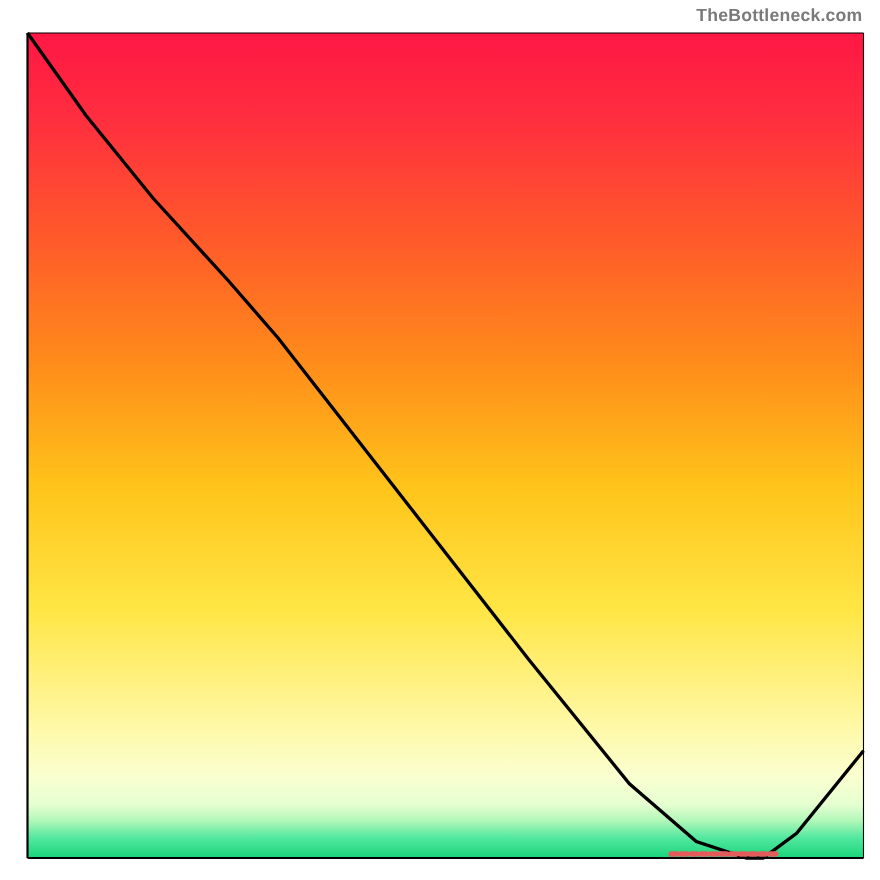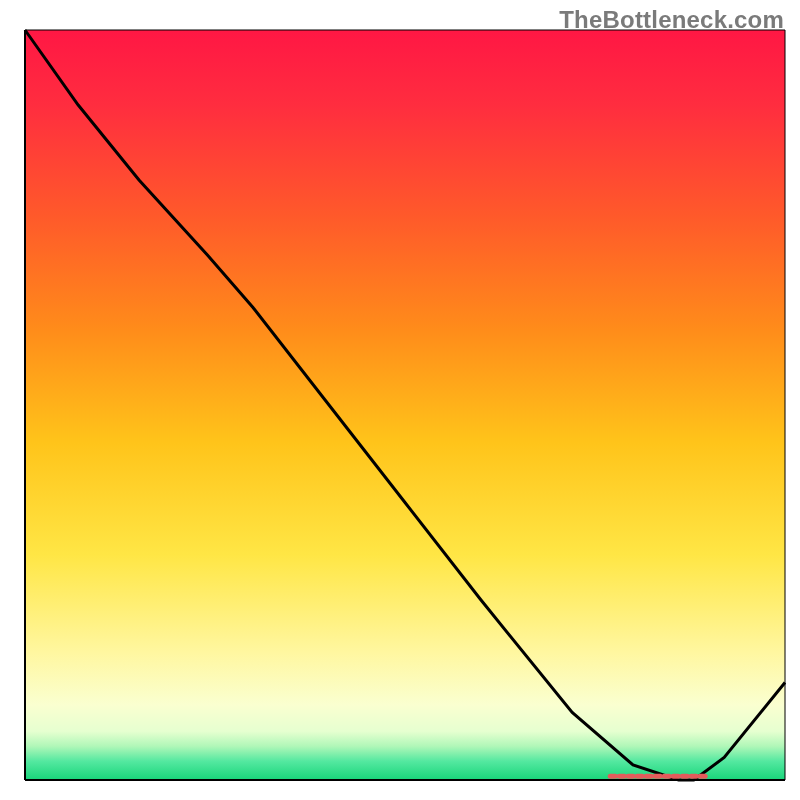--- a/index.html
+++ b/index.html
@@ -12,21 +12,21 @@
   }
   .root {
     position: relative;
     width: 800px;
     height: 800px;
   }
   .watermark {
     position: absolute;
     top: 6px;
     right: 16px;
-    font-size: 24px;
+    font-size: 16px;
     font-weight: 600;
     color: #7a7a7a;
     letter-spacing: 0.2px;
   }
   svg.plot {
     position: absolute;
     left: 0;
     top: 0;
   }
 </style>

